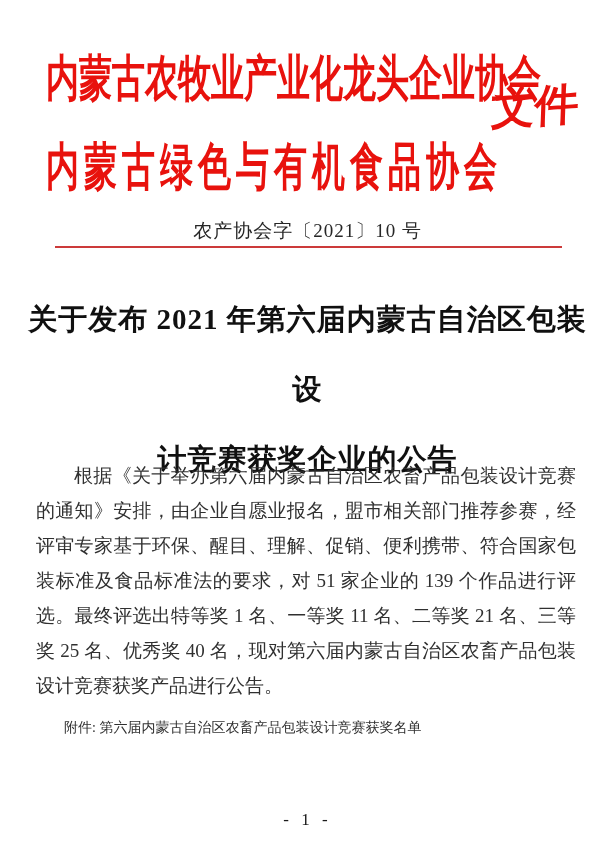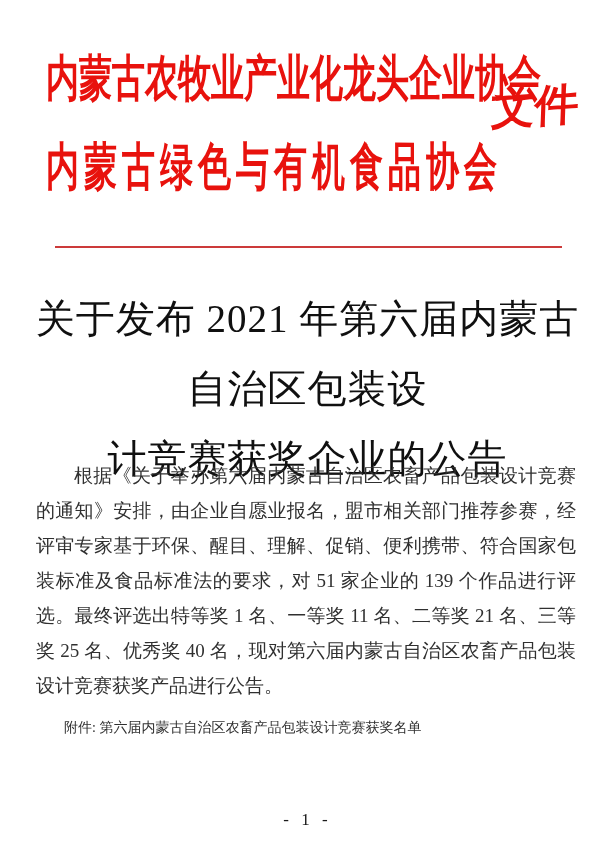--- a/index.html
+++ b/index.html
@@ -65,22 +65,22 @@
     width: 507px;
     height: 2px;
     background: #cc3a3a;
   }
   
   .doc-title {
     position: absolute;
     left: 20px; top: 284px;
     width: 575px;
     text-align: center;
-    font-size: 39px;
-    font-weight: normal;
+    font-size: 29px;
+    font-weight: bold;
     color: #101010;
     line-height: 70px;
     letter-spacing: 1px;
   }
   
   .body-text {
     position: absolute;
     left: 36px; top: 458px;
     width: 540px;
     font-size: 19px;
@@ -114,20 +114,21 @@
 <body>
 
 <div class="page">
 
   <div class="org-line-1">内蒙古农牧业产业化龙头企业协会</div>
 
   <div class="org-line-2">内蒙古绿色与有机食品协会</div>
 
   <div class="doc-type">文件</div>
 
+  <div class="doc-number">农产协会字〔2021〕10 号</div>
 
   <div class="red-rule"></div>
 
   <div class="doc-title">
     <div>关于发布 2021 年第六届内蒙古自治区包装设</div>
     <div>计竞赛获奖企业的公告</div>
   </div>
 
   <div class="body-text">
     <p>根据《关于举办第六届内蒙古自治区农畜产品包装设计竞赛的通知》安排，由企业自愿业报名，盟市相关部门推荐参赛，经评审专家基于环保、醒目、理解、促销、便利携带、符合国家包装标准及食品标准法的要求，对 51 家企业的 139 个作品进行评选。最终评选出特等奖 1 名、一等奖 11 名、二等奖 21 名、三等奖 25 名、优秀奖 40 名，现对第六届内蒙古自治区农畜产品包装设计竞赛获奖产品进行公告。</p>

